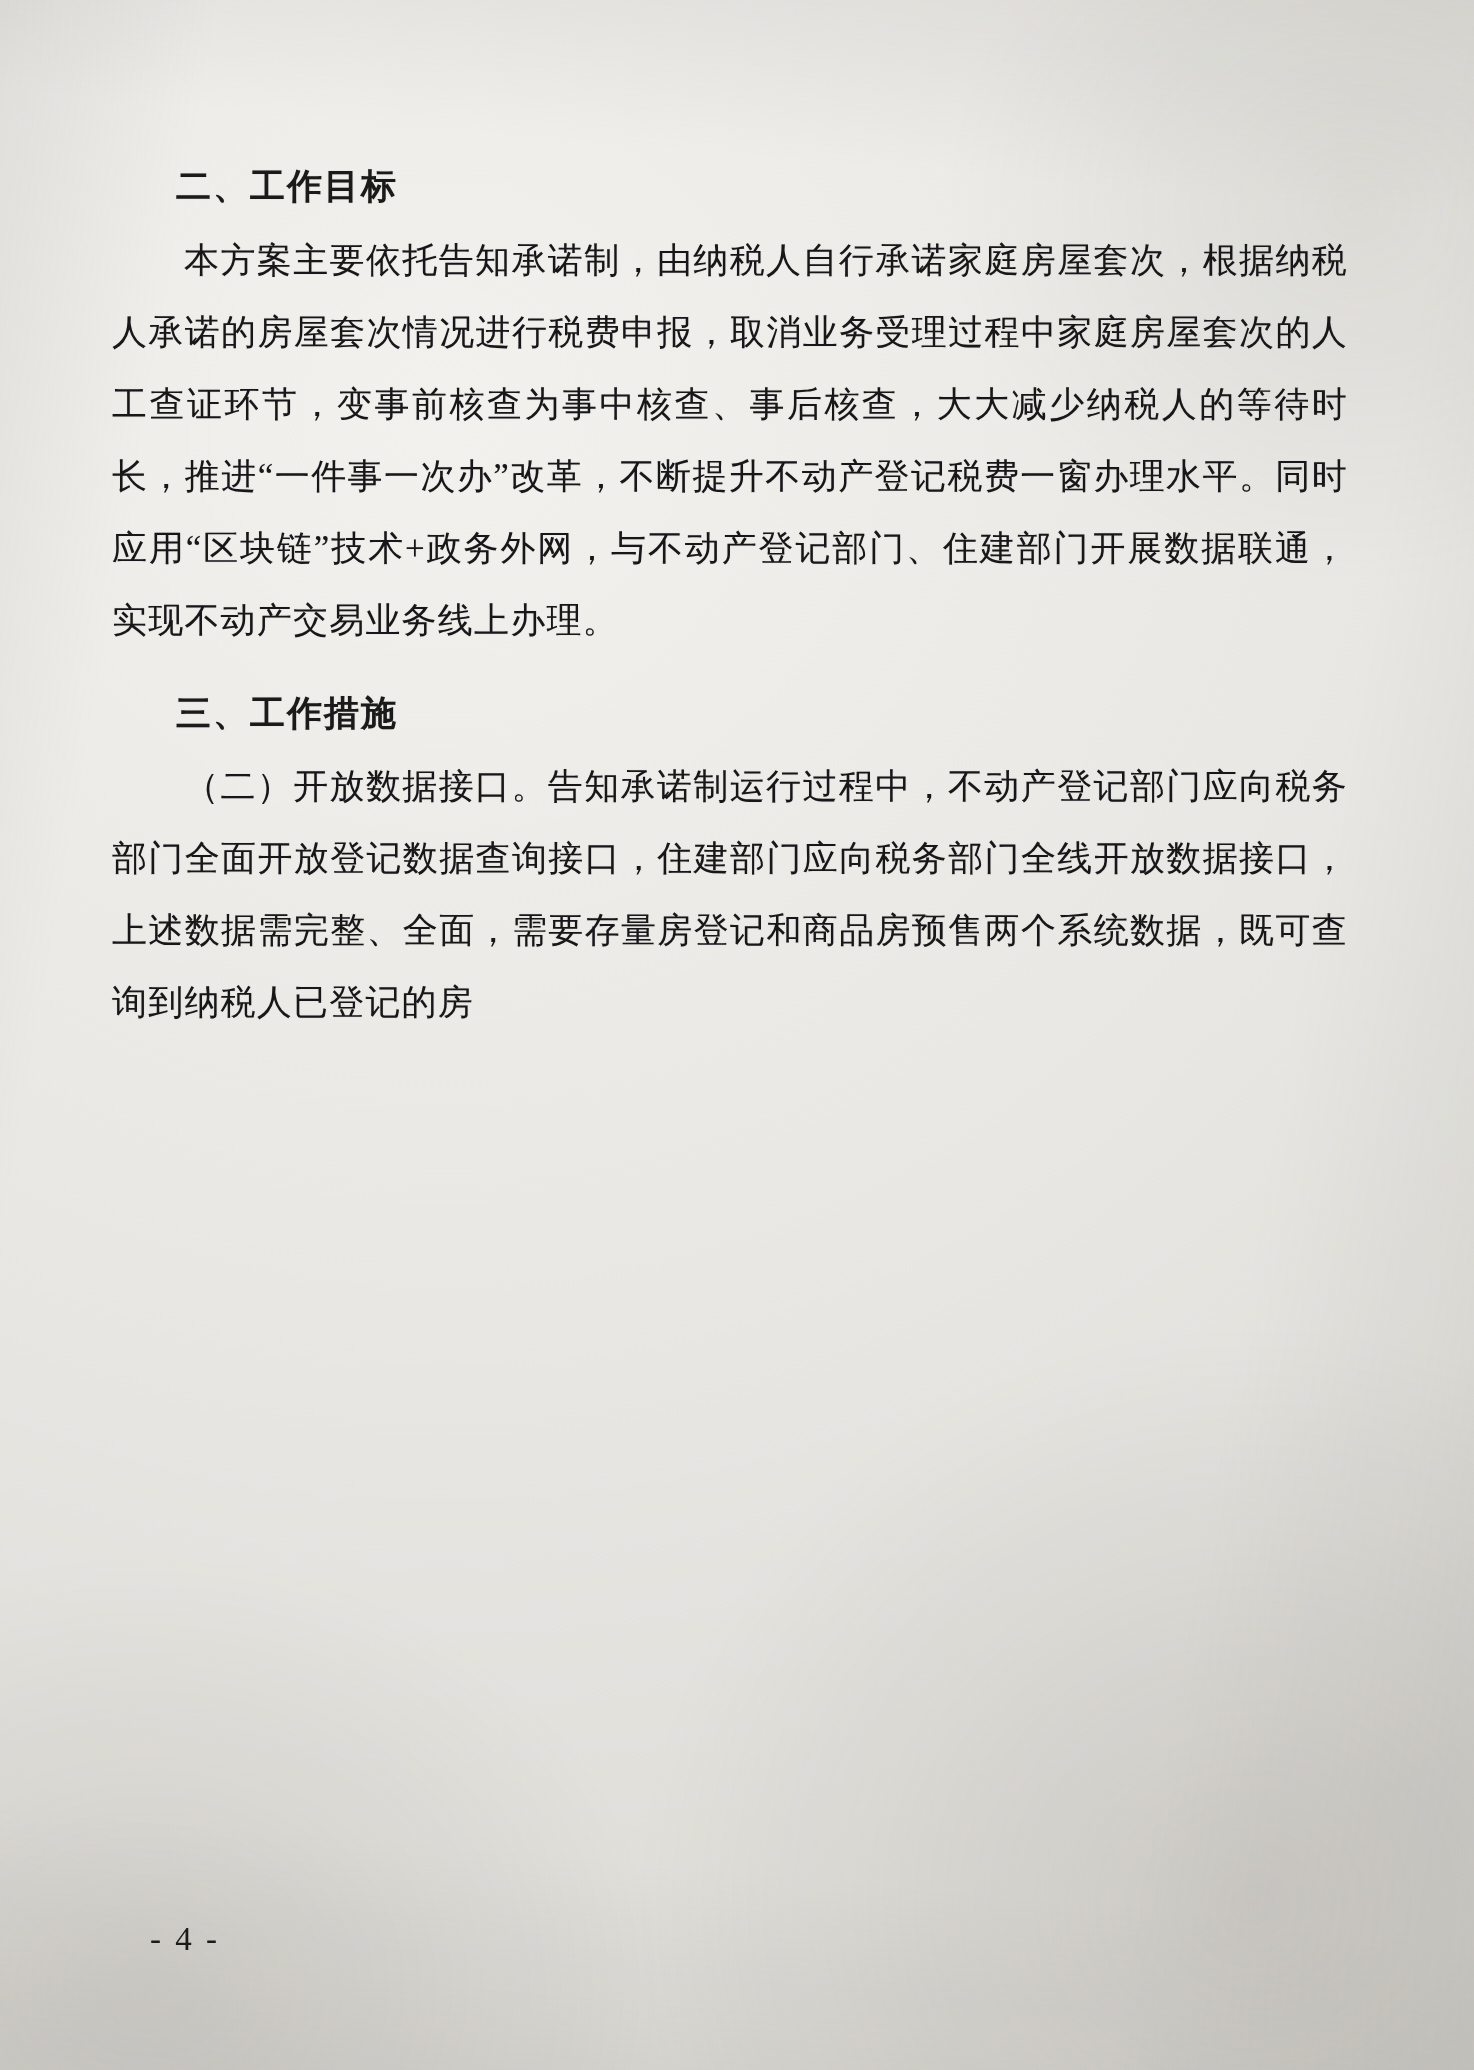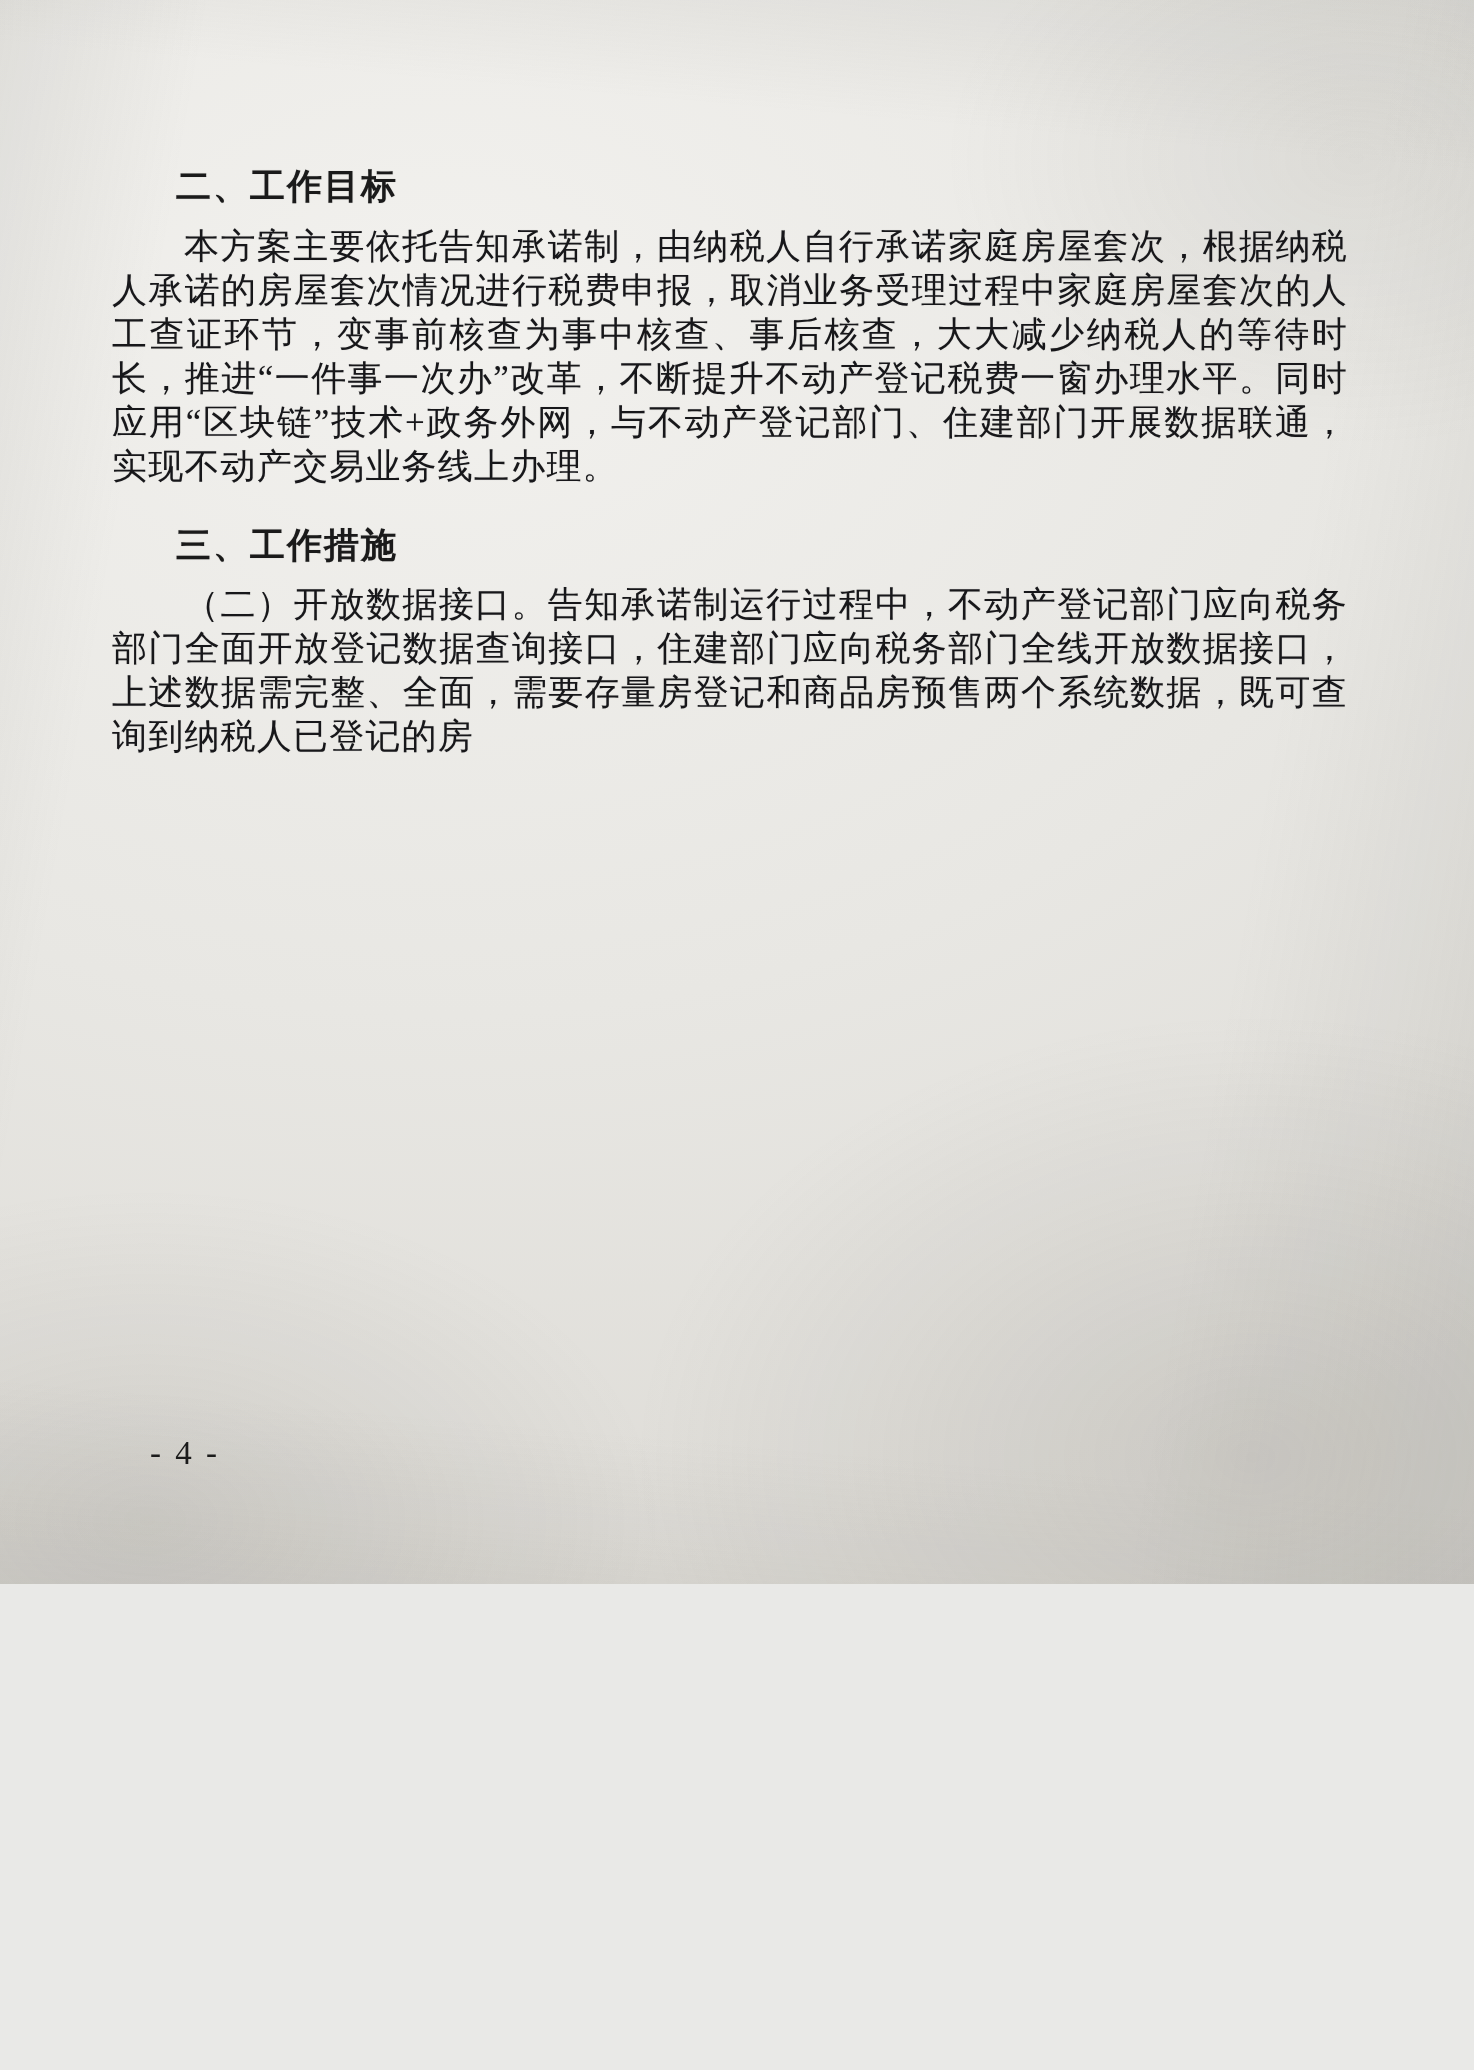--- a/index.html
+++ b/index.html
@@ -11,21 +11,21 @@
     height: 2070px;
     background: #e9e9e7;
     font-family: "Liberation Serif", serif;
     overflow: hidden;
   }
 
   
   .page {
     position: relative;
     width: 1474px;
-    height: 1584px;
+    height: 2070px;
     box-sizing: border-box;
     background:
       radial-gradient(ellipse 120% 80% at 30% 20%, #f2f1ee 0%, #e8e7e3 55%, #dedcd7 100%);
   }
   
   .scan-shade {
     position: absolute;
     inset: 0;
     pointer-events: none;
     background:
@@ -62,21 +62,21 @@
     line-height: 1.5;
     text-shadow: 0 0 1px rgba(0,0,0,0.25);
   }
   .heading.second {
     margin-top: 30px;
   }
 
   p.para {
     font-family: "Liberation Serif", serif;
     font-size: 35px;
-    line-height: 44px;
+    line-height: 72px;
     letter-spacing: 1.2px;
     color: #17171a;
     margin: 0 14px 6px 0;
     text-indent: 72px;
     text-align: justify;
     text-justify: inter-ideograph;
     word-break: break-all;
     text-shadow: 0 0 1px rgba(20,20,20,0.22);
   }
 

